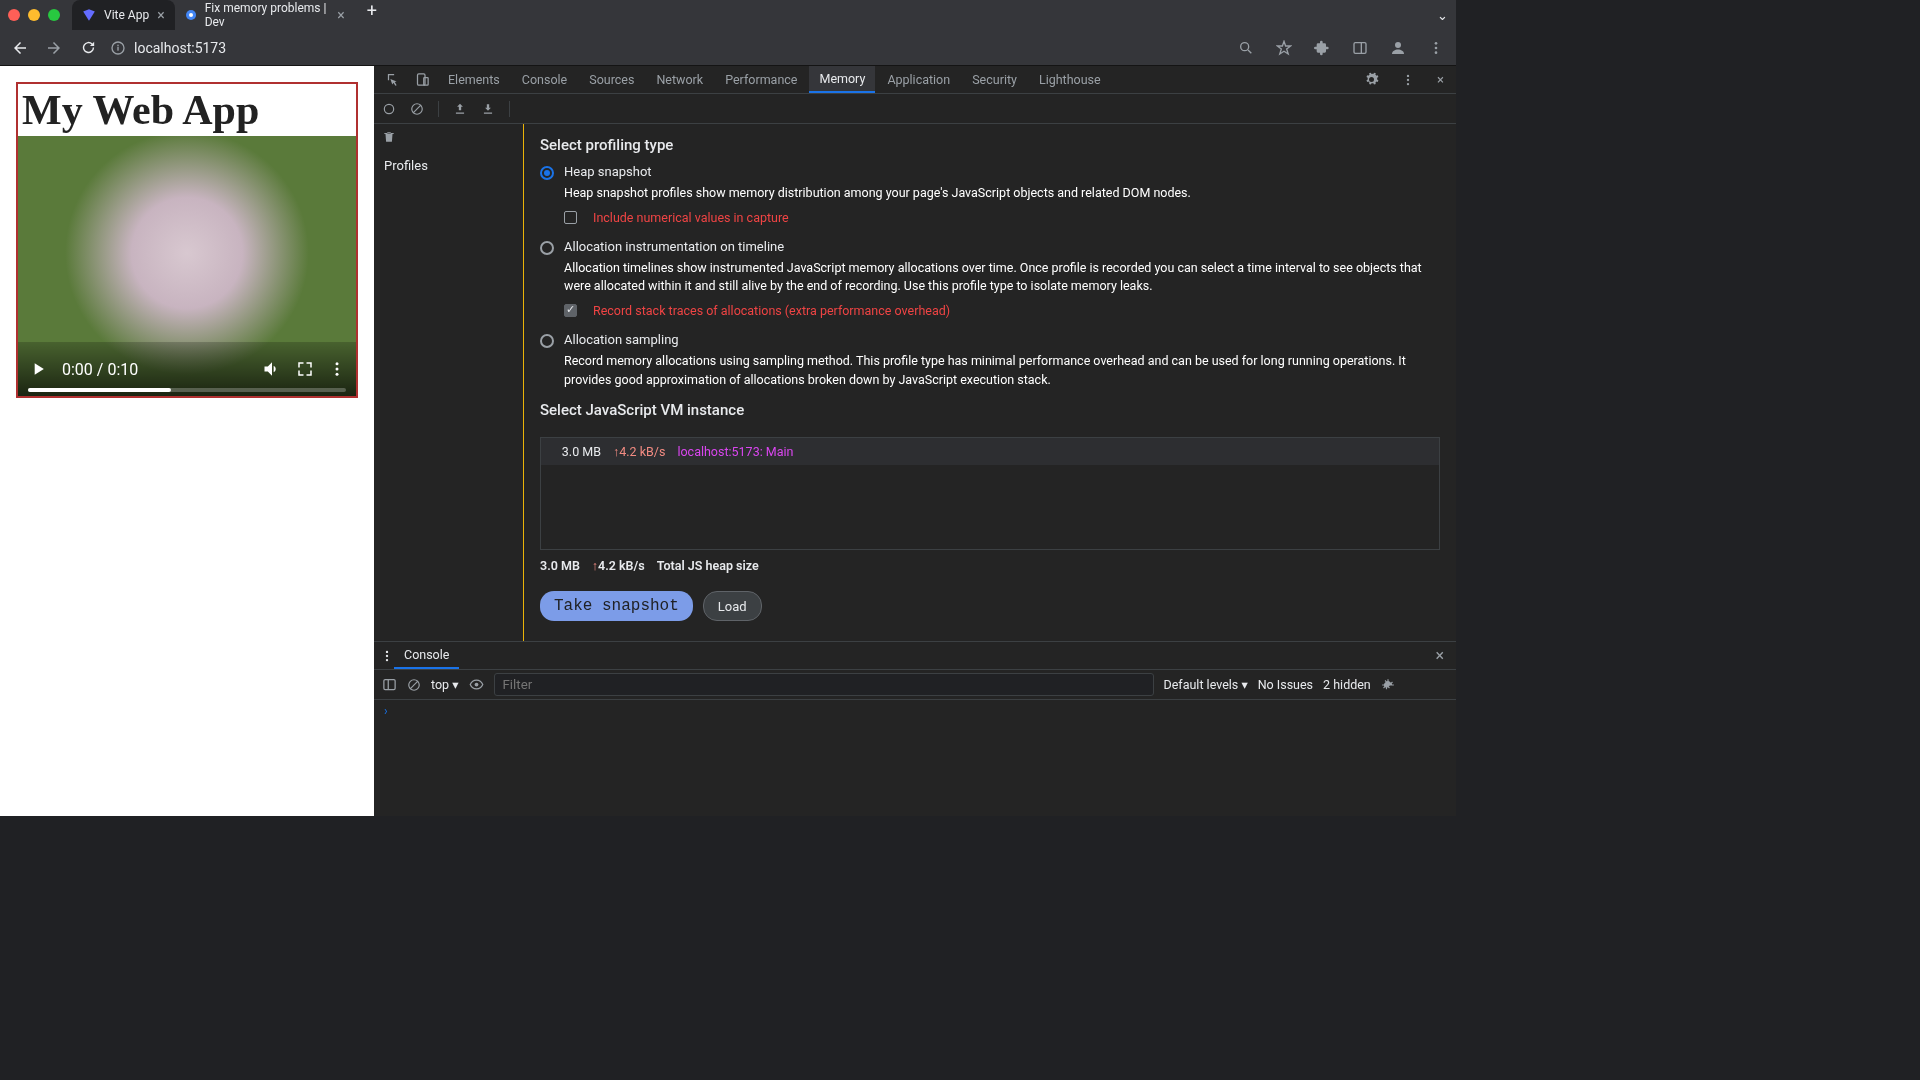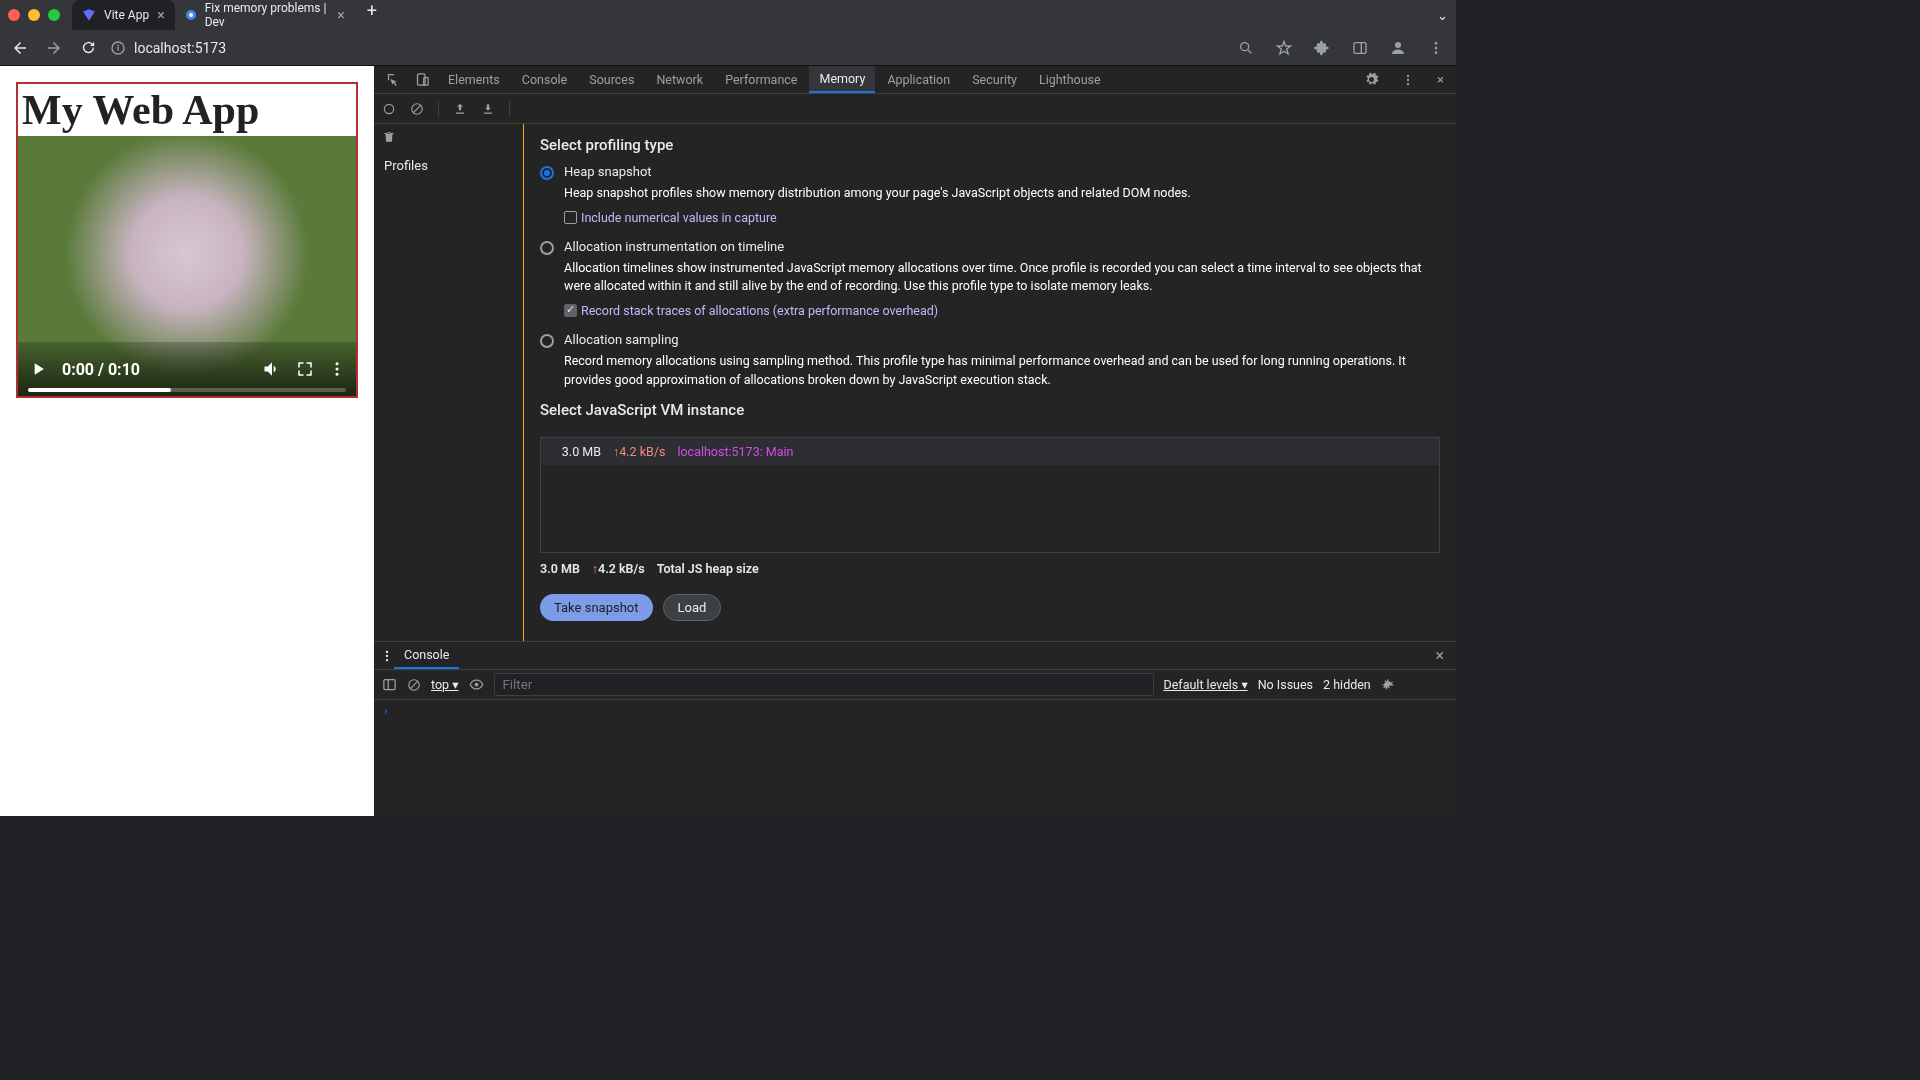--- a/index.html
+++ b/index.html
@@ -29,21 +29,21 @@
 .toolbar-right { display: flex; gap: 14px; align-items: center; }
 
 
 .main { display: flex; height: calc(100% - 66px); }
 .page { width: 374px; background: #fff; padding: 16px; }
 .page-frame { border: 2px solid #b03030; background: #fff; }
 .page-title { font-family: Georgia, "Times New Roman", serif; font-size: 42px; font-weight: bold; color: #222; padding: 2px 4px; }
 .video { background: #5a7a3a; position: relative; height: 260px; overflow: hidden; }
 .video-body { position: absolute; inset: 0; background: radial-gradient(circle at 50% 45%, #d8c8d0 0%, #c8b4c0 25%, #5a7a3a 55%); }
 .video-ctrl { position: absolute; bottom: 0; left: 0; right: 0; height: 54px; background: linear-gradient(to top, rgba(0,0,0,0.7), rgba(0,0,0,0.2)); display: flex; align-items: center; padding: 0 10px; gap: 14px; color: #fff; }
-.video-ctrl .time { font-size: 16px; font-weight: 700; }
+.video-ctrl .time { font-size: 16px; font-weight: 400; }
 .video-ctrl .spacer { flex: 1; }
 .video-ctrl .vbtn { cursor: pointer; color: #fff; }
 .progress { position: absolute; bottom: 4px; left: 10px; right: 10px; height: 4px; background: rgba(255,255,255,0.25); border-radius: 2px; }
 .progress::before { content:""; position:absolute; left:0; top:0; bottom:0; width: 45%; background: #fff; border-radius: 2px; }
 
 .devtools { flex: 1; display: flex; flex-direction: column; background: #242424; }
 .dt-tabs { height: 28px; display: flex; align-items: center; border-bottom: 1px solid #3c4043; padding: 0 6px; gap: 2px; }
 .dt-tabs .dt-icon { color: #9aa0a6; padding: 0 6px; cursor: pointer; }
 .dt-tab { padding: 0 10px; height: 100%; display: flex; align-items: center; color: #9aa0a6; cursor: pointer; font-size: 12.5px; }
 .dt-tab.active { color: #e8eaed; background: #35363a; border-bottom: 2px solid #1a73e8; }
@@ -62,47 +62,47 @@
 
 .mem-main { flex: 1; display: flex; flex-direction: column; overflow: auto; padding: 0 0 10px 0; }
 .mem-content { padding: 12px 16px 0 16px; }
 .section-title { font-size: 15px; font-weight: 500; color: #e8eaed; margin-bottom: 10px; }
 .radio-row { display: flex; align-items: flex-start; gap: 10px; margin-bottom: 4px; }
 .radio { width: 14px; height: 14px; border-radius: 50%; border: 2px solid #9aa0a6; margin-top: 2px; flex-shrink: 0; position: relative; }
 .radio.checked { border-color: #1a73e8; }
 .radio.checked::after { content:""; position:absolute; inset: 2px; background: #1a73e8; border-radius: 50%; }
 .radio-label { font-size: 13px; color: #e8eaed; }
 .radio-desc { font-size: 12.5px; color: #ffffff; margin: 2px 0 8px 24px; line-height: 1.45; }
-.check-row { display: flex; align-items: center; gap: 4px; margin-left: 24px; margin-bottom: 14px; font-size: 12.5px; color: #c4b5fd; }
+.check-row { display: flex; align-items: center; gap: 16px; margin-left: 24px; margin-bottom: 14px; font-size: 12.5px; color: #ef4444; }
 .checkbox { width: 13px; height: 13px; border: 1px solid #9aa0a6; border-radius: 2px; position: relative; }
 .checkbox.checked { background: #5f6368; border-color: #5f6368; }
 .checkbox.checked::after { content:"✓"; position:absolute; top:-2px; left:1px; font-size: 11px; color: #e8eaed; }
 
 .vm-box { border: 1px solid #3c4043; margin: 8px 16px 0 16px; height: 170px; background: #242424; }
 .vm-row { display: flex; align-items: center; padding: 6px 10px; font-size: 12.5px; background: #2d2e31; gap: 12px; }
 .vm-size { color: #e8eaed; width: 50px; text-align: right; }
 .vm-rate { color: #f28b82; }
 .vm-rate .arrow { color: #f28b82; }
 .vm-name { color: #d946ef; }
 
 .vm-footer { display: flex; align-items: center; padding: 8px 16px; font-size: 12.5px; gap: 12px; }
 .vm-footer .bold { color: #e8eaed; font-weight: 600; }
 
 .action-row { display: flex; gap: 10px; padding: 10px 16px; }
-.btn-primary { background: #7c9ce8; color: #202124; border: none; border-radius: 14px; padding: 6px 14px; font-size: 13px; cursor: pointer; }
+.btn-primary { background: #7c9ce8; color: #202124; border: none; border-radius: 14px; padding: 6px 14px; font-size: 16px; cursor: pointer; font-family: Liberation Mono, monospace; }
 .btn-secondary { background: #3c4043; color: #e8eaed; border: 1px solid #5f6368; border-radius: 14px; padding: 5px 14px; font-size: 13px; cursor: pointer; }
 
 
 .console-drawer { border-top: 1px solid #3c4043; height: 175px; display: flex; flex-direction: column; background: #242424; }
 .cd-tabs { height: 28px; display: flex; align-items: center; padding: 0 6px; border-bottom: 1px solid #3c4043; }
 .cd-tab { padding: 0 10px; color: #e8eaed; border-bottom: 2px solid #1a73e8; height: 100%; display: flex; align-items: center; font-size: 12.5px;}
 .cd-close { margin-left: auto; color: #9aa0a6; cursor: pointer; padding: 0 6px; font-size: 16px; }
 .cd-toolbar { height: 30px; display: flex; align-items: center; padding: 0 8px; gap: 10px; border-bottom: 1px solid #3c4043; font-size: 12.5px; }
 .cd-toolbar .filter { flex: 1; background: #202124; border: 1px solid #3c4043; border-radius: 3px; padding: 3px 8px; color: #9aa0a6; max-width: 660px; }
-.cd-toolbar .select { color: #e8eaed; cursor: pointer; text-decoration: underline; }
+.cd-toolbar .select { color: #e8eaed; cursor: pointer; }
 .cd-toolbar .cicon { color: #9aa0a6; cursor: pointer; }
 .cd-prompt { padding: 4px 10px; color: #1a73e8; font-size: 12px; }
 
 svg { display: block; }
 </style>
 </head>
 <body>
 
 <div class="browser-top">
   <div class="traffic-lights">

